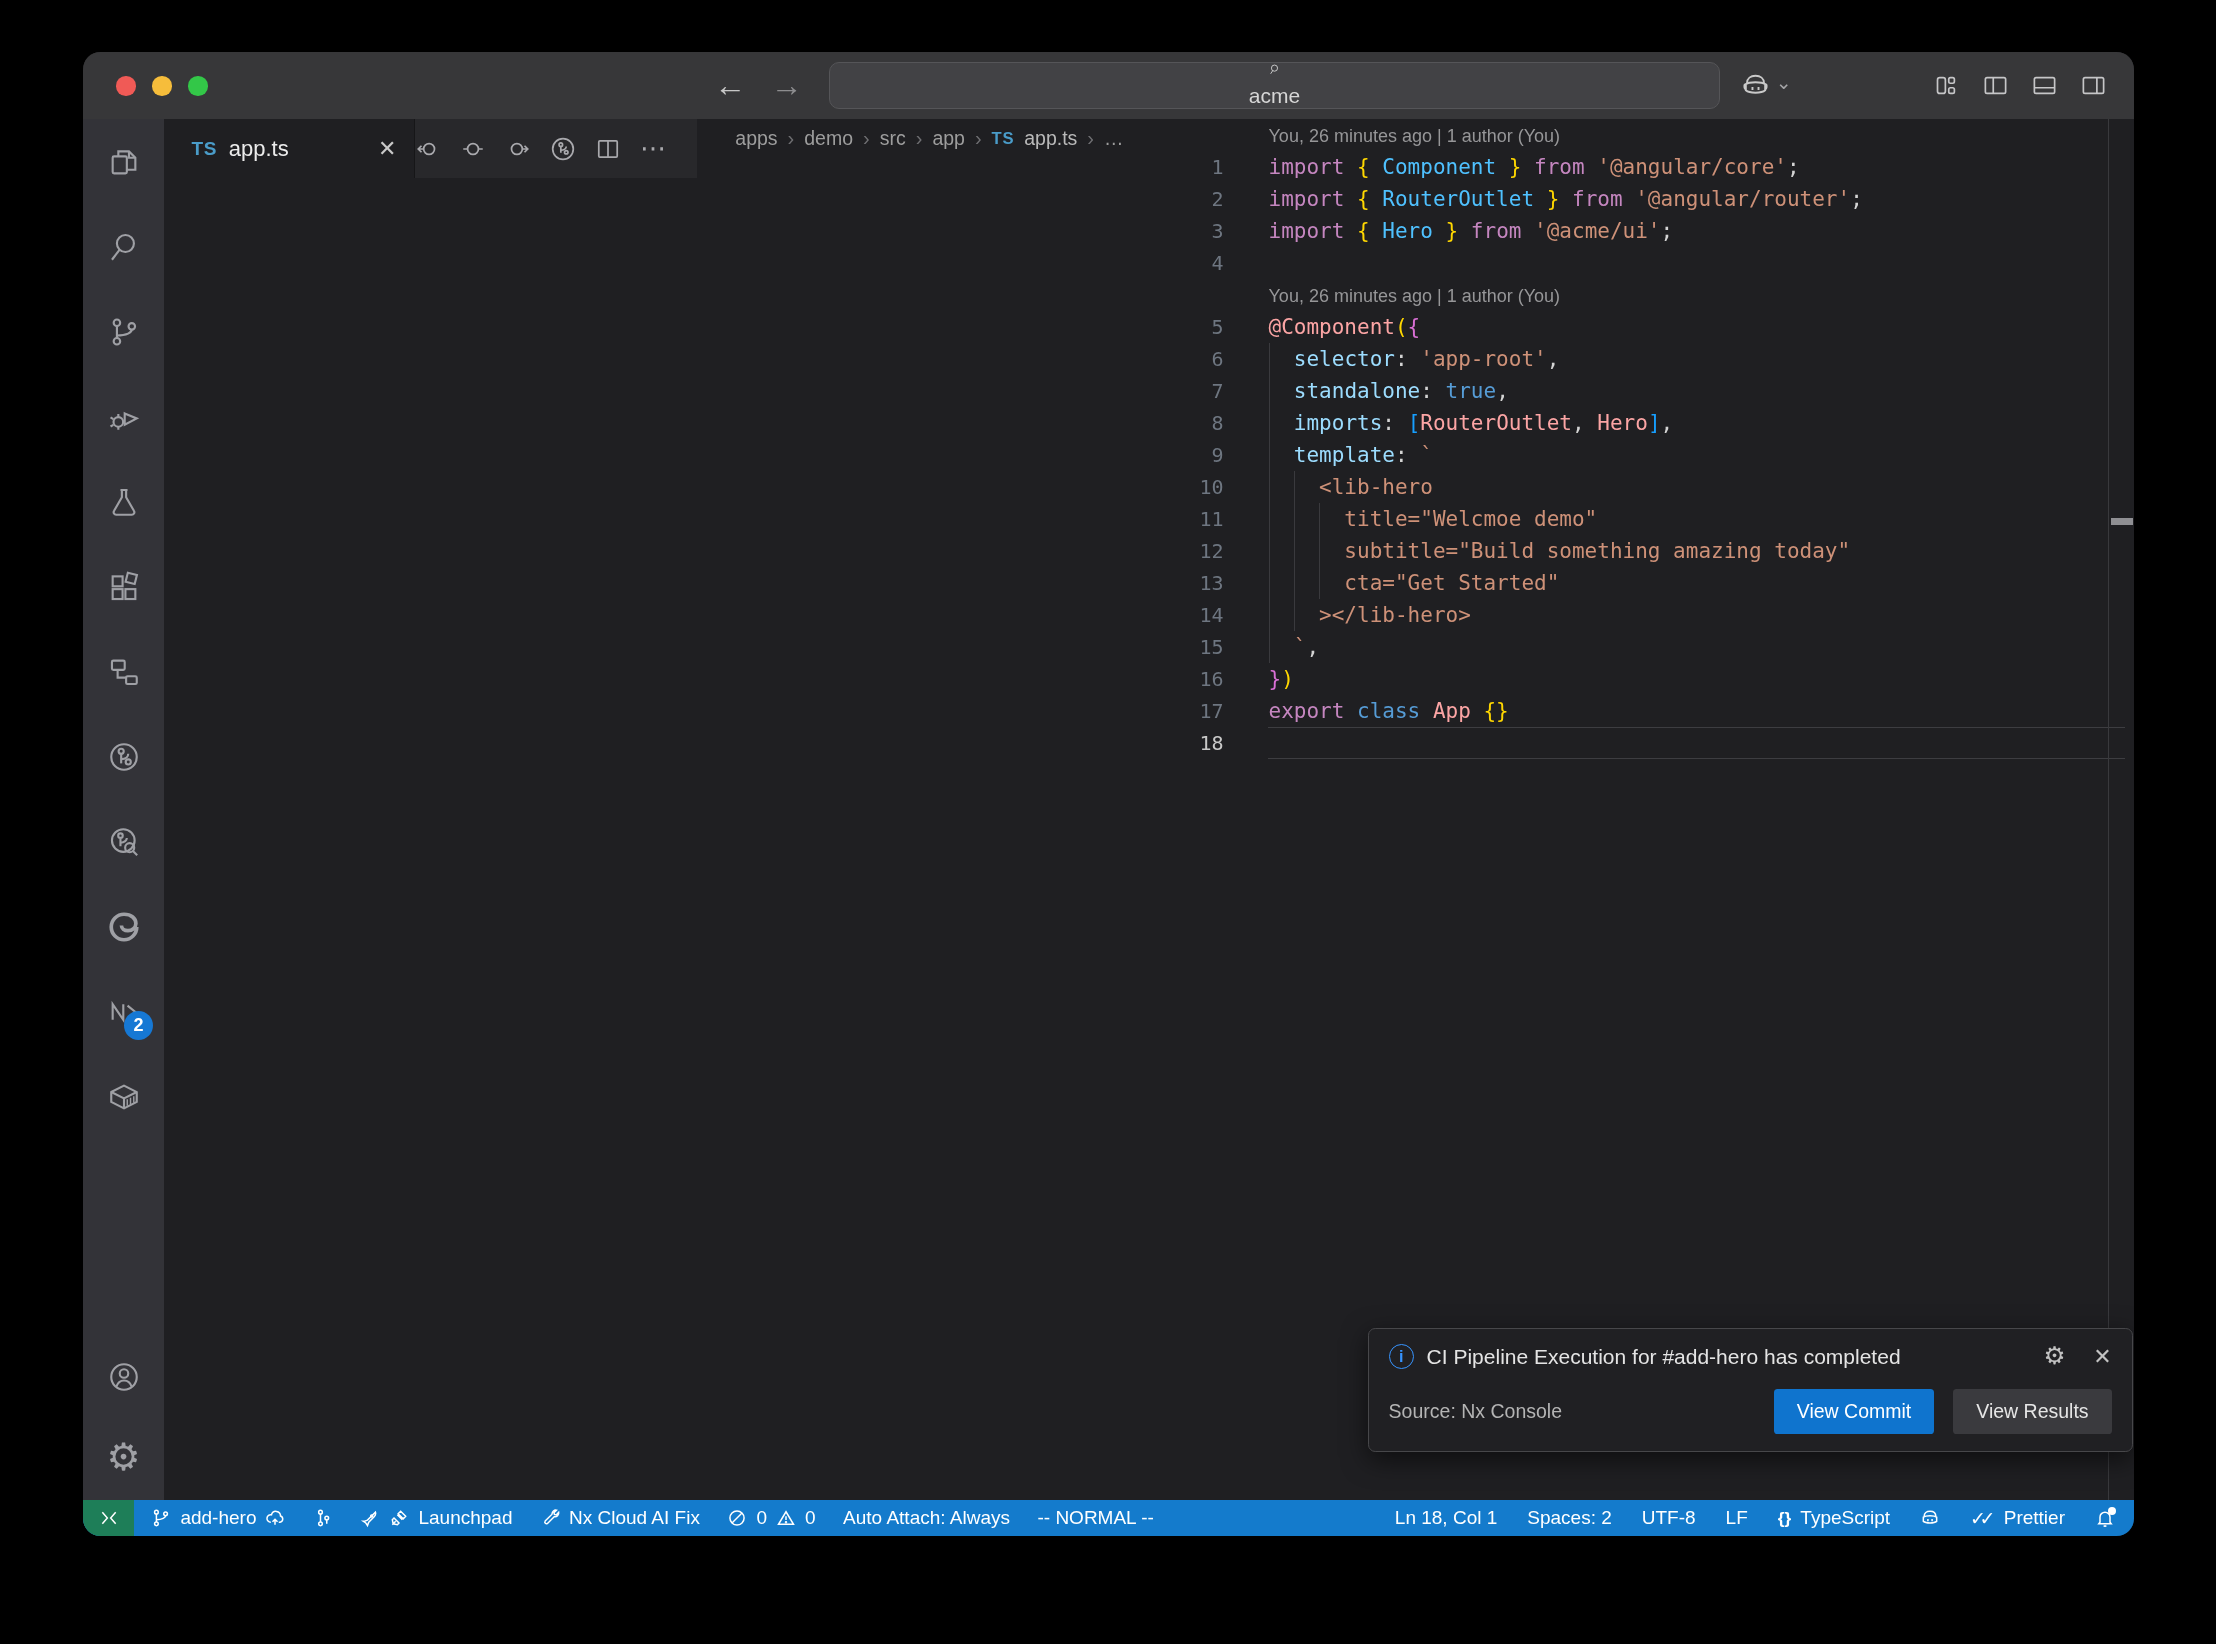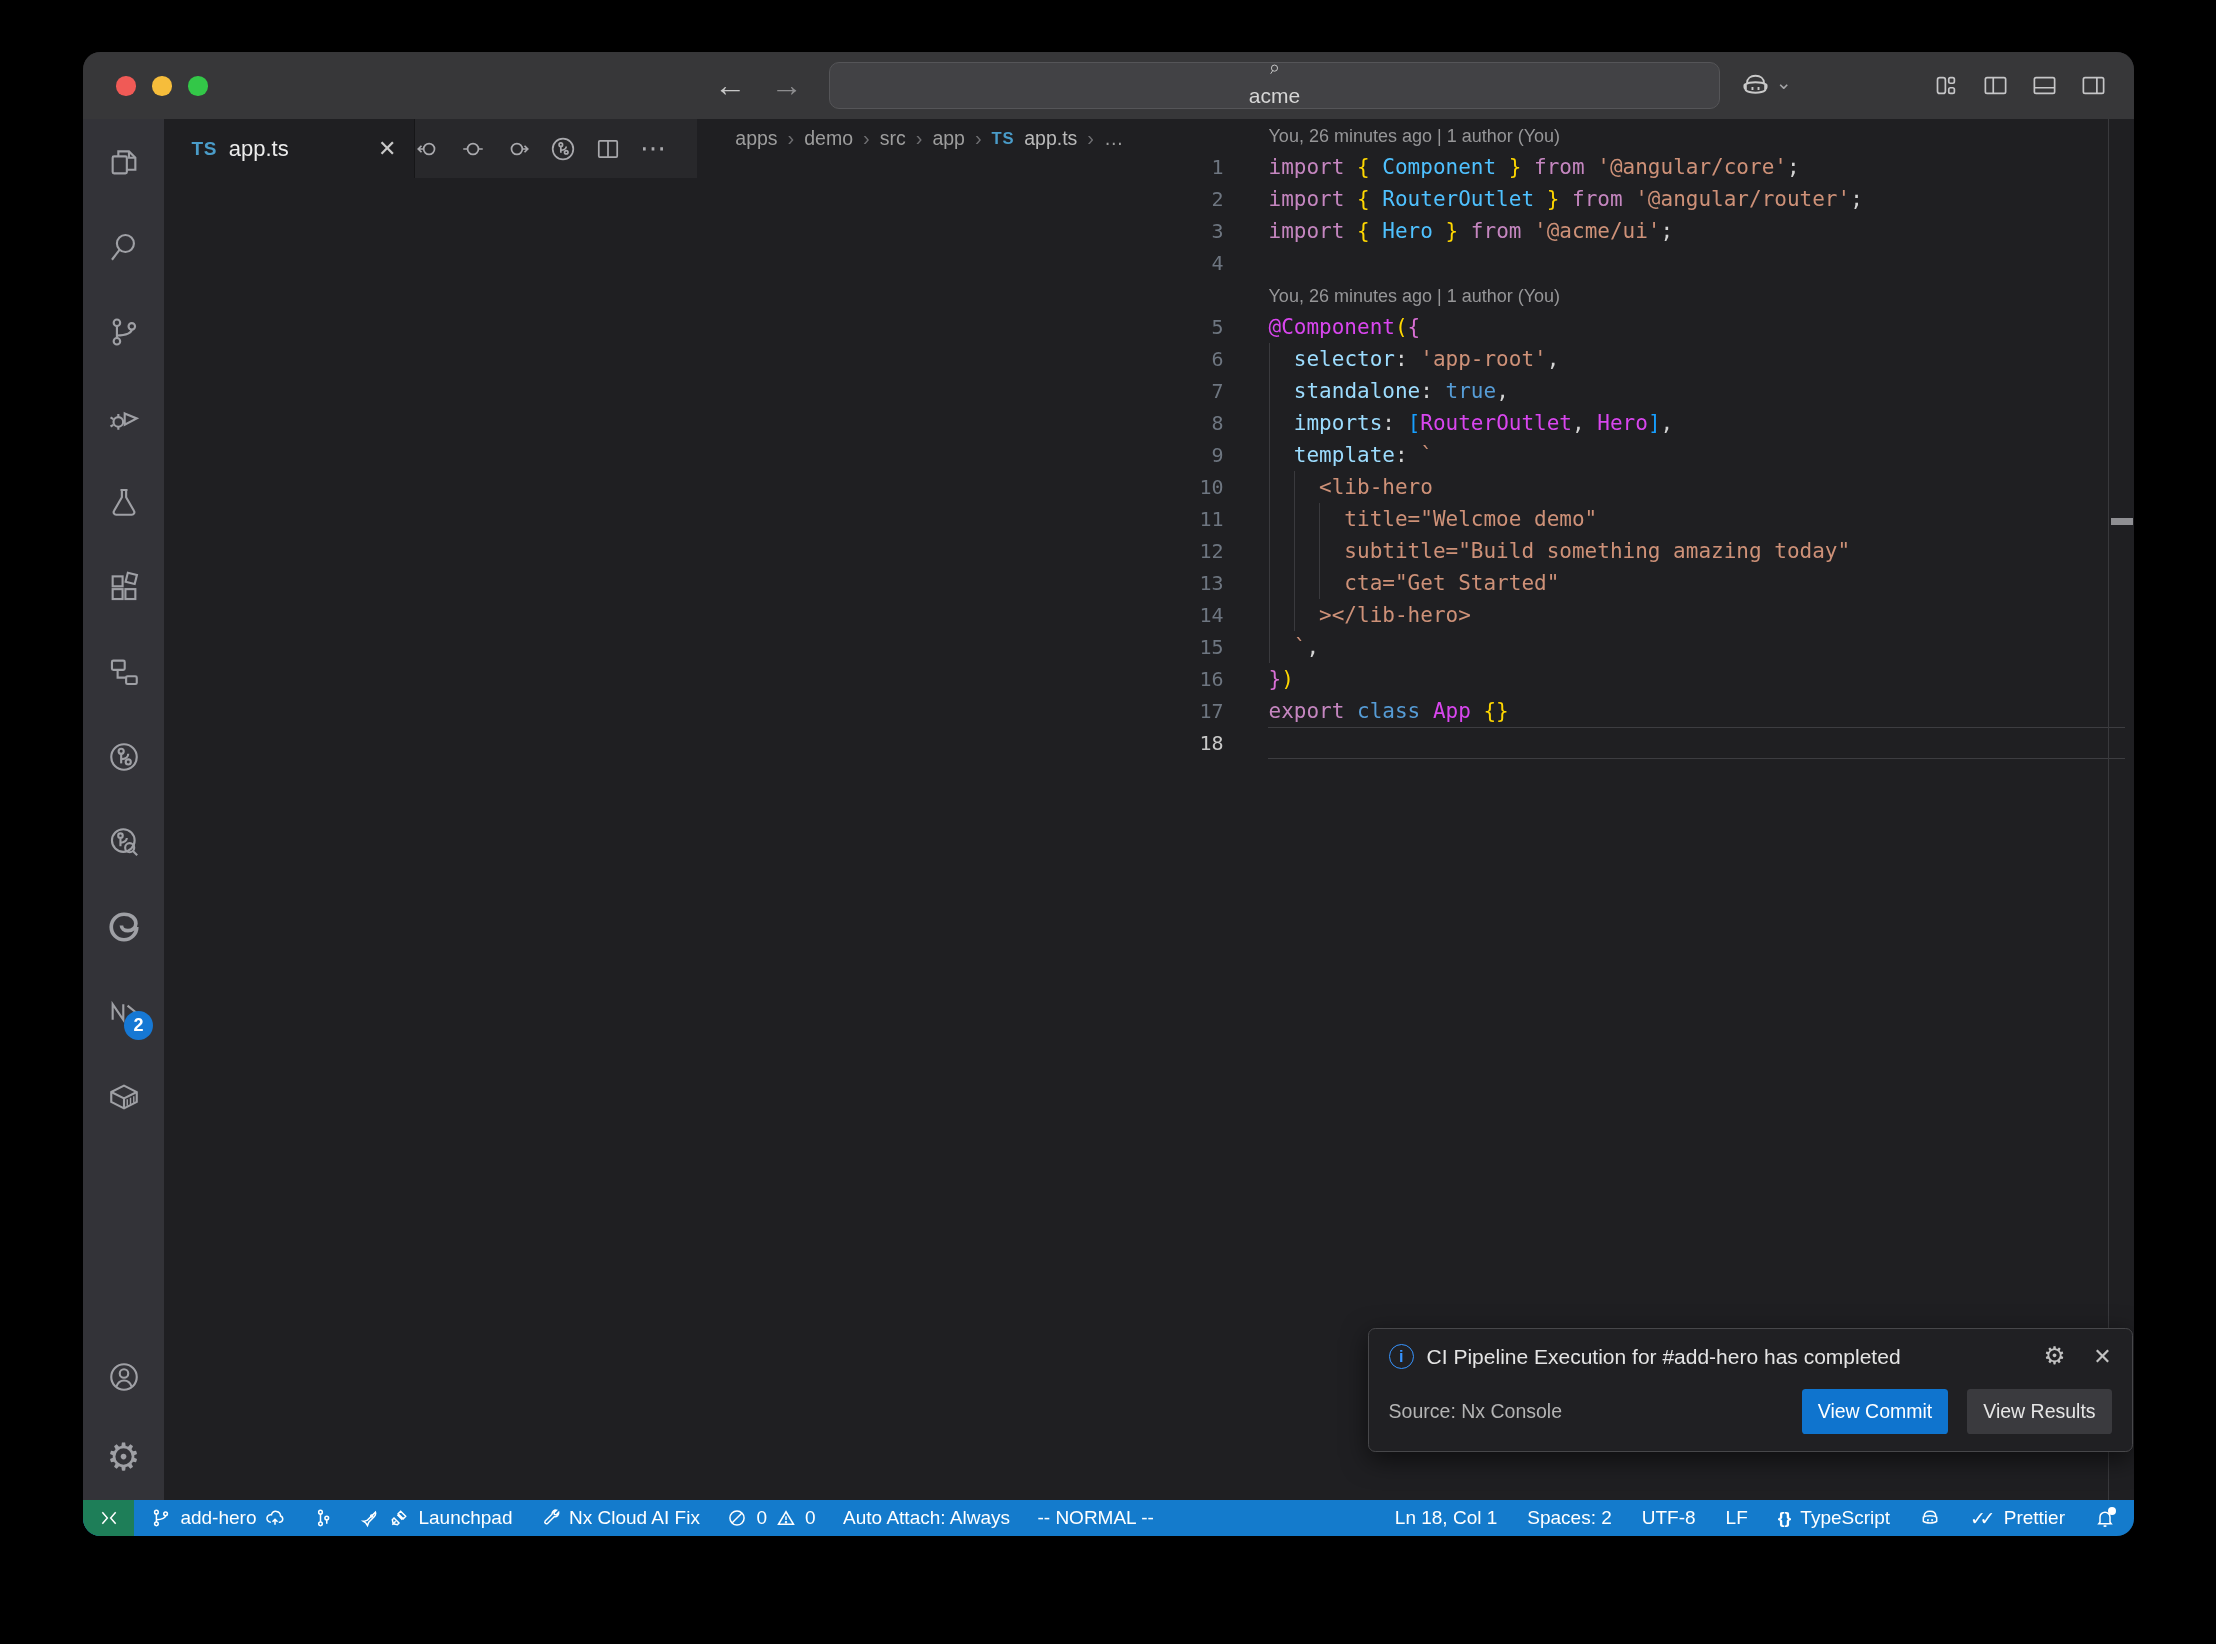--- a/index.html
+++ b/index.html
@@ -68,39 +68,39 @@
 
   
   .notification{position:absolute;right:1.4px;bottom:48px;width:765px;height:124px;background:#202023;border:0.7px solid #47474a;border-radius:7.2px;box-shadow:0 7.2px 26px rgba(0,0,0,.55);padding:14.5px 20px;box-sizing:border-box;}
   .note-row1{display:flex;align-items:center;gap:13px;}
   .info-icon{width:23px;height:23px;border:1.4px solid #3794ff;border-radius:50%;color:#3794ff;font-size:16px;font-weight:bold;display:flex;align-items:center;justify-content:center;flex:none;}
   .note-title{flex:1;color:#e4e4e4;font-size:21px;white-space:nowrap;overflow:hidden;}
   .note-gear{color:#c2c2c2;font-size:24.6px;line-height:1;}
   .note-close{color:#c2c2c2;font-size:22px;margin-left:14.5px;}
   .note-row2{display:flex;align-items:center;margin-top:19px;}
   .note-source{color:#b4b4b4;font-size:19.5px;flex:1;}
-  .btn{height:45px;padding:0 16px;border-radius:3.6px;font-size:19.5px;display:flex;align-items:center;justify-content:center;}
+  .btn{height:45px;padding:0 23px;border-radius:3.6px;font-size:19.5px;display:flex;align-items:center;justify-content:center;}
   .btn.primary{background:#0f74ce;color:#fff;}
   .btn.secondary{background:#3a3a3e;color:#e6e6e6;margin-left:19px;}
 
   
   .statusbar{height:36px;background:#147bcc;display:flex;align-items:stretch;flex:none;color:#fff;font-size:19px;}
   .remote{width:51px;background:#1e7e58;display:flex;align-items:center;justify-content:center;flex:none;}
   .sb-left{display:flex;align-items:center;gap:27.5px;padding-left:17.4px;flex:1;min-width:0;}
   .sb-right{display:flex;align-items:center;gap:30px;padding-right:19px;}
   .sb-item{display:flex;align-items:center;gap:9px;white-space:nowrap;}
   .sb-item svg,.remote svg{width:20px;height:20px;stroke:#fff;fill:none;stroke-width:1.8;}
   .sb-braces{font-size:17.4px;font-weight:bold;}
   .sb-checks{letter-spacing:-6.5px;font-size:19px;margin-right:5.8px;}
   .bell-wrap{position:relative;}
   .bell-dot{position:absolute;right:-1.4px;top:-1.4px;width:8px;height:8px;border-radius:50%;background:#fff;}
 </style>
 <style>.tk-kw{color:#C586C0}
 .tk-kw2{color:#569CD6}
-.tk-cls{color:#d946ef}
+.tk-cls{color:#fca5a5}
 .tk-imp{color:#4FC1FF}
 .tk-prop{color:#9CDCFE}
 .tk-str{color:#CE9178}
 .tk-br1{color:#FFD700}
 .tk-br2{color:#DA70D6}
 .tk-br3{color:#179FFF}
 .tk-pl{color:#D4D4D4}</style></head>
 <body>
 
 <div class="window">

